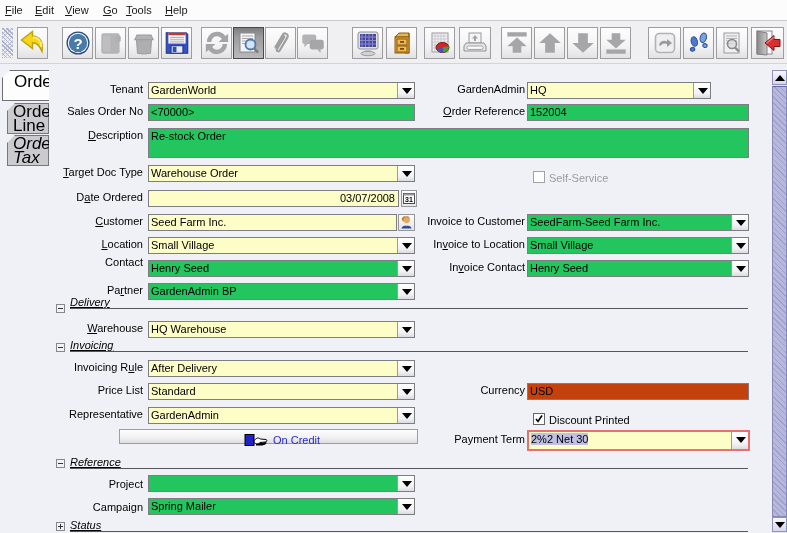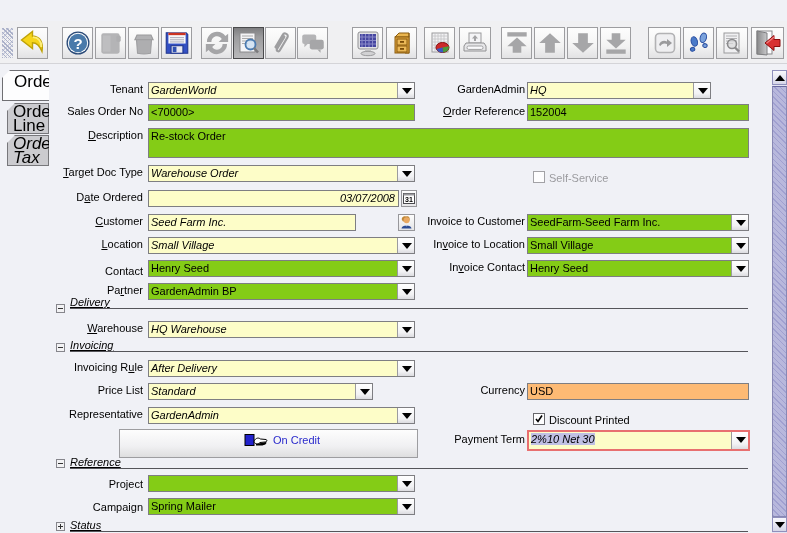--- a/index.html
+++ b/index.html
@@ -22,23 +22,23 @@
   clip-path:polygon(0 8px,8px 0,100% 0,100% 100%,0 100%); padding:4px 0 0 11px; }
 #tab2 { left:7px; top:103px; width:42px; height:31px; background:#cbcbcf; border:1px solid #77777b; border-right:1px solid #77777b;
   clip-path:polygon(0 8px,8px 0,100% 0,100% 100%,0 100%); padding:1px 0 0 5px; }
 #tab3 { left:7px; top:135px; width:42px; height:31px; background:#cbcbcf; border:1px solid #77777b;
   clip-path:polygon(0 8px,8px 0,100% 0,100% 100%,0 100%); padding:1px 0 0 5px; font-style:italic; }
 
 .lbl { position:absolute; height:14px; font-size:11px; white-space:nowrap; text-align:right; }
 .lbl.L { right:644px; }
 .lbl.R { right:262px; }
 
-.fld { position:absolute; height:17px; border:1px solid #7e7e82; background:#84cc16; font-size:11px; line-height:15px; padding:0 0 0 2px; white-space:nowrap; overflow:hidden; }
-.man { background:#fdfdc8;font-style:italic; }
-.dis { background:#fdba74; }
+.fld { position:absolute; height:17px; border:1px solid #7e7e82; background:#22c55e; font-size:11px; line-height:15px; padding:0 0 0 2px; white-space:nowrap; overflow:hidden; }
+.man { background:#fdfdc8; }
+.dis { background:#c2410c; }
 .arr { position:absolute; right:0; top:0; width:17px; height:15px; background:linear-gradient(#ffffff,#f2f2f4 70%,#dcdce0); border-left:1px solid #9b9b9f; }
 .arr:after { content:""; position:absolute; left:4px; top:5px; width:0; height:0; border:5px solid transparent; border-top:6px solid #000; border-bottom:none; }
 
 .grp { position:absolute; left:70px; width:678px; border-bottom:1px solid #55555a; font-size:11px; font-style:italic; }
 .grp span { text-decoration:underline; }
 .gbox { position:absolute; left:56px; width:9px; height:9px; border:1px solid #86868c; background:#f2f2f4; }
 .gbox:before { content:""; position:absolute; left:1px; top:3px; width:5px; height:1px; background:#333; }
 .gbox.plus:after { content:""; position:absolute; left:3px; top:1px; width:1px; height:5px; background:#333; }
 
 .cb { position:absolute; width:12px; height:12px; border:1px solid #66666a; background:#fdfdfe; }
@@ -46,20 +46,28 @@
 #sb { position:absolute; left:772px; top:70px; width:15px; height:463px; background:#e4e4f2; }
 .sbtn { position:absolute; left:0; width:15px; height:15px; background:linear-gradient(#f8f8fc,#d6d6e8); border:1px solid #9090bc; }
 #sbthumb { position:absolute; left:0; top:16px; width:15px; height:431px; border:1px solid #8888b4; border-top-color:#6868a0; background:#b8b8dc;
   background-image:repeating-linear-gradient(45deg,#a0a0d0 0 1px,#b8b8dc 1px 4px); }
 .uparr { position:absolute; left:2px; top:4px; width:0; height:0; border:5px solid transparent; border-bottom:6px solid #000; border-top:none; }
 .dnarr { position:absolute; left:2px; top:4px; width:0; height:0; border:5px solid transparent; border-top:6px solid #000; border-bottom:none; }
 </style>
 </head>
 <body>
 <div id="app">
+  <div id="menubar">
+    <span class="menu" style="left:5px"><u>F</u>ile</span>
+    <span class="menu" style="left:35px"><u>E</u>dit</span>
+    <span class="menu" style="left:65px"><u>V</u>iew</span>
+    <span class="menu" style="left:103px"><u>G</u>o</span>
+    <span class="menu" style="left:126px"><u>T</u>ools</span>
+    <span class="menu" style="left:165px"><u>H</u>elp</span>
+  </div>
   <div id="toolbar">
     <div id="grip"></div>
     <div class="tbtn" style="left:17px">
         <svg width="28" height="28" viewBox="0 0 28 28">
       <path d="M2.5,11 L13.5,2.5 L13.5,7 C21,7.5 24.5,13 23,22.5 C20.5,16.5 17.5,13.8 13.5,13.8 L13.5,19.5 Z" fill="#f6d51a" stroke="#bfa206" stroke-width="1.4"></path>
       <path d="M14,8.2 C19.5,8.8 22.5,12.5 22.3,18" fill="none" stroke="#fced78" stroke-width="1.8"></path>
     </svg>
       </div>
     <div class="tbtn" style="left:62px">
         <svg width="26" height="26" viewBox="0 0 26 26">
@@ -242,75 +250,75 @@
     <div class="fld man" style="left:148px;top:190px;width:251px;text-align:right;padding-right:3px">03/07/2008</div>
     <div class="fld" style="left:401px;top:190px;width:16px;background:linear-gradient(#fefefe,#e6e6e8);padding:0;border-color:#97979b">
       <svg width="14" height="15" viewBox="0 0 14 15" style="position:absolute;left:0;top:0">
         <rect x="1.5" y="2.5" width="11" height="10" fill="#fff" stroke="#4a4a4e"></rect>
         <rect x="1.5" y="2.5" width="11" height="2" fill="#9a9a9e"></rect>
         <text x="7" y="11" font-size="7" font-weight="bold" fill="#000" text-anchor="middle" font-family="Liberation Sans">31</text>
       </svg>
       </div>
 
     <div class="lbl L" style="top:215px"><u>C</u>ustomer</div>
-    <div class="fld man" style="left:148px;top:214px;width:208px">Seed Farm Inc.</div>
+    <div class="fld man" style="left:148px;top:214px;width:249px">Seed Farm Inc.</div>
     <div class="fld" style="left:398px;top:214px;width:17px;background:linear-gradient(#fdfdfd,#e4e4e6);padding:0;border-color:#97979b">
       <svg width="15" height="15" viewBox="0 0 15 15" style="position:absolute;left:0;top:0">
         <path d="M3,5 C2,2.5 5,0.5 7,1.5 C9.5,0.5 11.5,3 10.5,5.5 L4,6.5 Z" fill="#c08838"></path>
         <circle cx="7.6" cy="5.2" r="3" fill="#e8a862"></circle>
         <path d="M2.5,13.5 C2.5,9.5 12.5,9.5 12.5,13.5 Z" fill="#2c4c94"></path>
         <path d="M6,10 L7.5,11.5 L9,10 Z" fill="#b8c8e8"></path>
       </svg>
     </div>
     <div class="lbl R" style="top:215px">Invoice to Customer</div>
     <div class="fld" style="left:527px;top:214px;width:222px">SeedFarm-Seed Farm Inc.<span class="arr"></span></div>
 
     <div class="lbl L" style="top:238px"><u>L</u>ocation</div>
     <div class="fld man" style="left:148px;top:237px;width:267px">Small Village<span class="arr"></span></div>
     <div class="lbl R" style="top:238px">In<u>v</u>oice to Location</div>
     <div class="fld" style="left:527px;top:237px;width:222px">Small Village<span class="arr"></span></div>
 
-    <div class="lbl L" style="top:265px">Contact</div>
+    <div class="lbl L" style="top:256px">Contact</div>
     <div class="fld" style="left:148px;top:260px;width:267px">Henry Seed<span class="arr"></span></div>
     <div class="lbl R" style="top:261px">In<u>v</u>oice Contact</div>
     <div class="fld" style="left:527px;top:260px;width:222px">Henry Seed<span class="arr"></span></div>
 
     <div class="lbl L" style="top:284px">Pa<u>r</u>tner</div>
     <div class="fld" style="left:148px;top:283px;width:267px">GardenAdmin BP<span class="arr"></span></div>
 
     <div class="gbox" style="top:304px"></div>
     <div class="grp" style="top:296px;height:13px"><span>Delivery</span></div>
     <div class="lbl L" style="top:322px"><u>W</u>arehouse</div>
     <div class="fld man" style="left:148px;top:321px;width:267px">HQ Warehouse<span class="arr"></span></div>
 
     <div class="gbox" style="top:343px"></div>
     <div class="grp" style="top:339px;height:13px"><span>Invoicing</span></div>
     <div class="lbl L" style="top:361px">Invoicing R<u>u</u>le</div>
     <div class="fld man" style="left:148px;top:360px;width:267px">After Delivery<span class="arr"></span></div>
     <div class="lbl L" style="top:384px">Price List</div>
-    <div class="fld man" style="left:148px;top:383px;width:225px">Standard<span class="arr"></span></div>
+    <div class="fld man" style="left:148px;top:383px;width:267px">Standard<span class="arr"></span></div>
     <div class="lbl R" style="top:384px">Currency</div>
     <div class="fld dis" style="left:527px;top:383px;width:222px">USD</div>
     <div class="lbl L" style="top:408px">Representative</div>
     <div class="fld man" style="left:148px;top:407px;width:267px">GardenAdmin<span class="arr"></span></div>
     <div class="cb" style="left:533px;top:413px">
         <svg width="10" height="10" viewBox="0 0 10 10" style="position:absolute;left:0;top:0">
           <path d="M2,5 L4,7.5 L8,1.5" stroke="#000" stroke-width="1.6" fill="none"></path>
         </svg>
       </div>
     <div class="lbl" style="left:549px;top:414px;text-align:left">Discount Printed</div>
 
-    <div style="position:absolute;left:119px;top:429px;width:299px;height:29px;border:1px solid #9d9da0;background:linear-gradient(#fdfdfd,#f0f0f2 60%,#dededf);text-align:center;font-size:11px;line-height:21px;color:#2a2acc;padding-left:27px">
+    <div style="position:absolute;left:119px;top:429px;width:299px;height:15px;border:1px solid #9d9da0;background:linear-gradient(#fdfdfd,#f0f0f2 60%,#dededf);text-align:center;font-size:11px;line-height:21px;color:#2a2acc;padding-left:27px">
       <svg width="24" height="14" viewBox="0 0 24 14" style="vertical-align:-3px;margin-right:5px">
         <rect x="1" y="1.5" width="9" height="11" fill="#2222cc" stroke="#000"></rect>
         <path d="M12,11 L22,9 C23.5,10 21,12.5 17,12.5 L12,12.5 Z" fill="#000"></path>
         <path d="M10,9 C10.5,5.5 14,4 16.5,6 L22,6.5 C23.5,7 23,9 21,9 L16,9.5 C14,11.5 11,11 10,9 Z" fill="#fff" stroke="#000" stroke-width="1"></path>
       </svg>On Credit</div>
     <div class="lbl R" style="top:433px">Payment Term</div>
-    <div class="fld man" style="left:527px;top:430px;width:223px;height:21px;border:2px solid #e87070"><span style="background:#c0c0e4">2%10 Net 30</span><span class="arr" style="height:17px"></span></div>
+    <div class="fld man" style="left:527px;top:430px;width:223px;height:21px;border:2px solid #e87070"><span style="background:#c0c0e4">2%2 Net 30</span><span class="arr" style="height:17px"></span></div>
 
     <div class="gbox" style="top:459px"></div>
     <div class="grp" style="top:456px;height:13px"><span>Reference</span></div>
     <div class="lbl L" style="top:478px">Project</div>
     <div class="fld" style="left:148px;top:475px;width:267px">
         <span class="arr"></span>
       </div>
     <div class="lbl L" style="top:501px">Campaign</div>
     <div class="fld" style="left:148px;top:498px;width:267px">Spring Mailer<span class="arr"></span></div>
 

